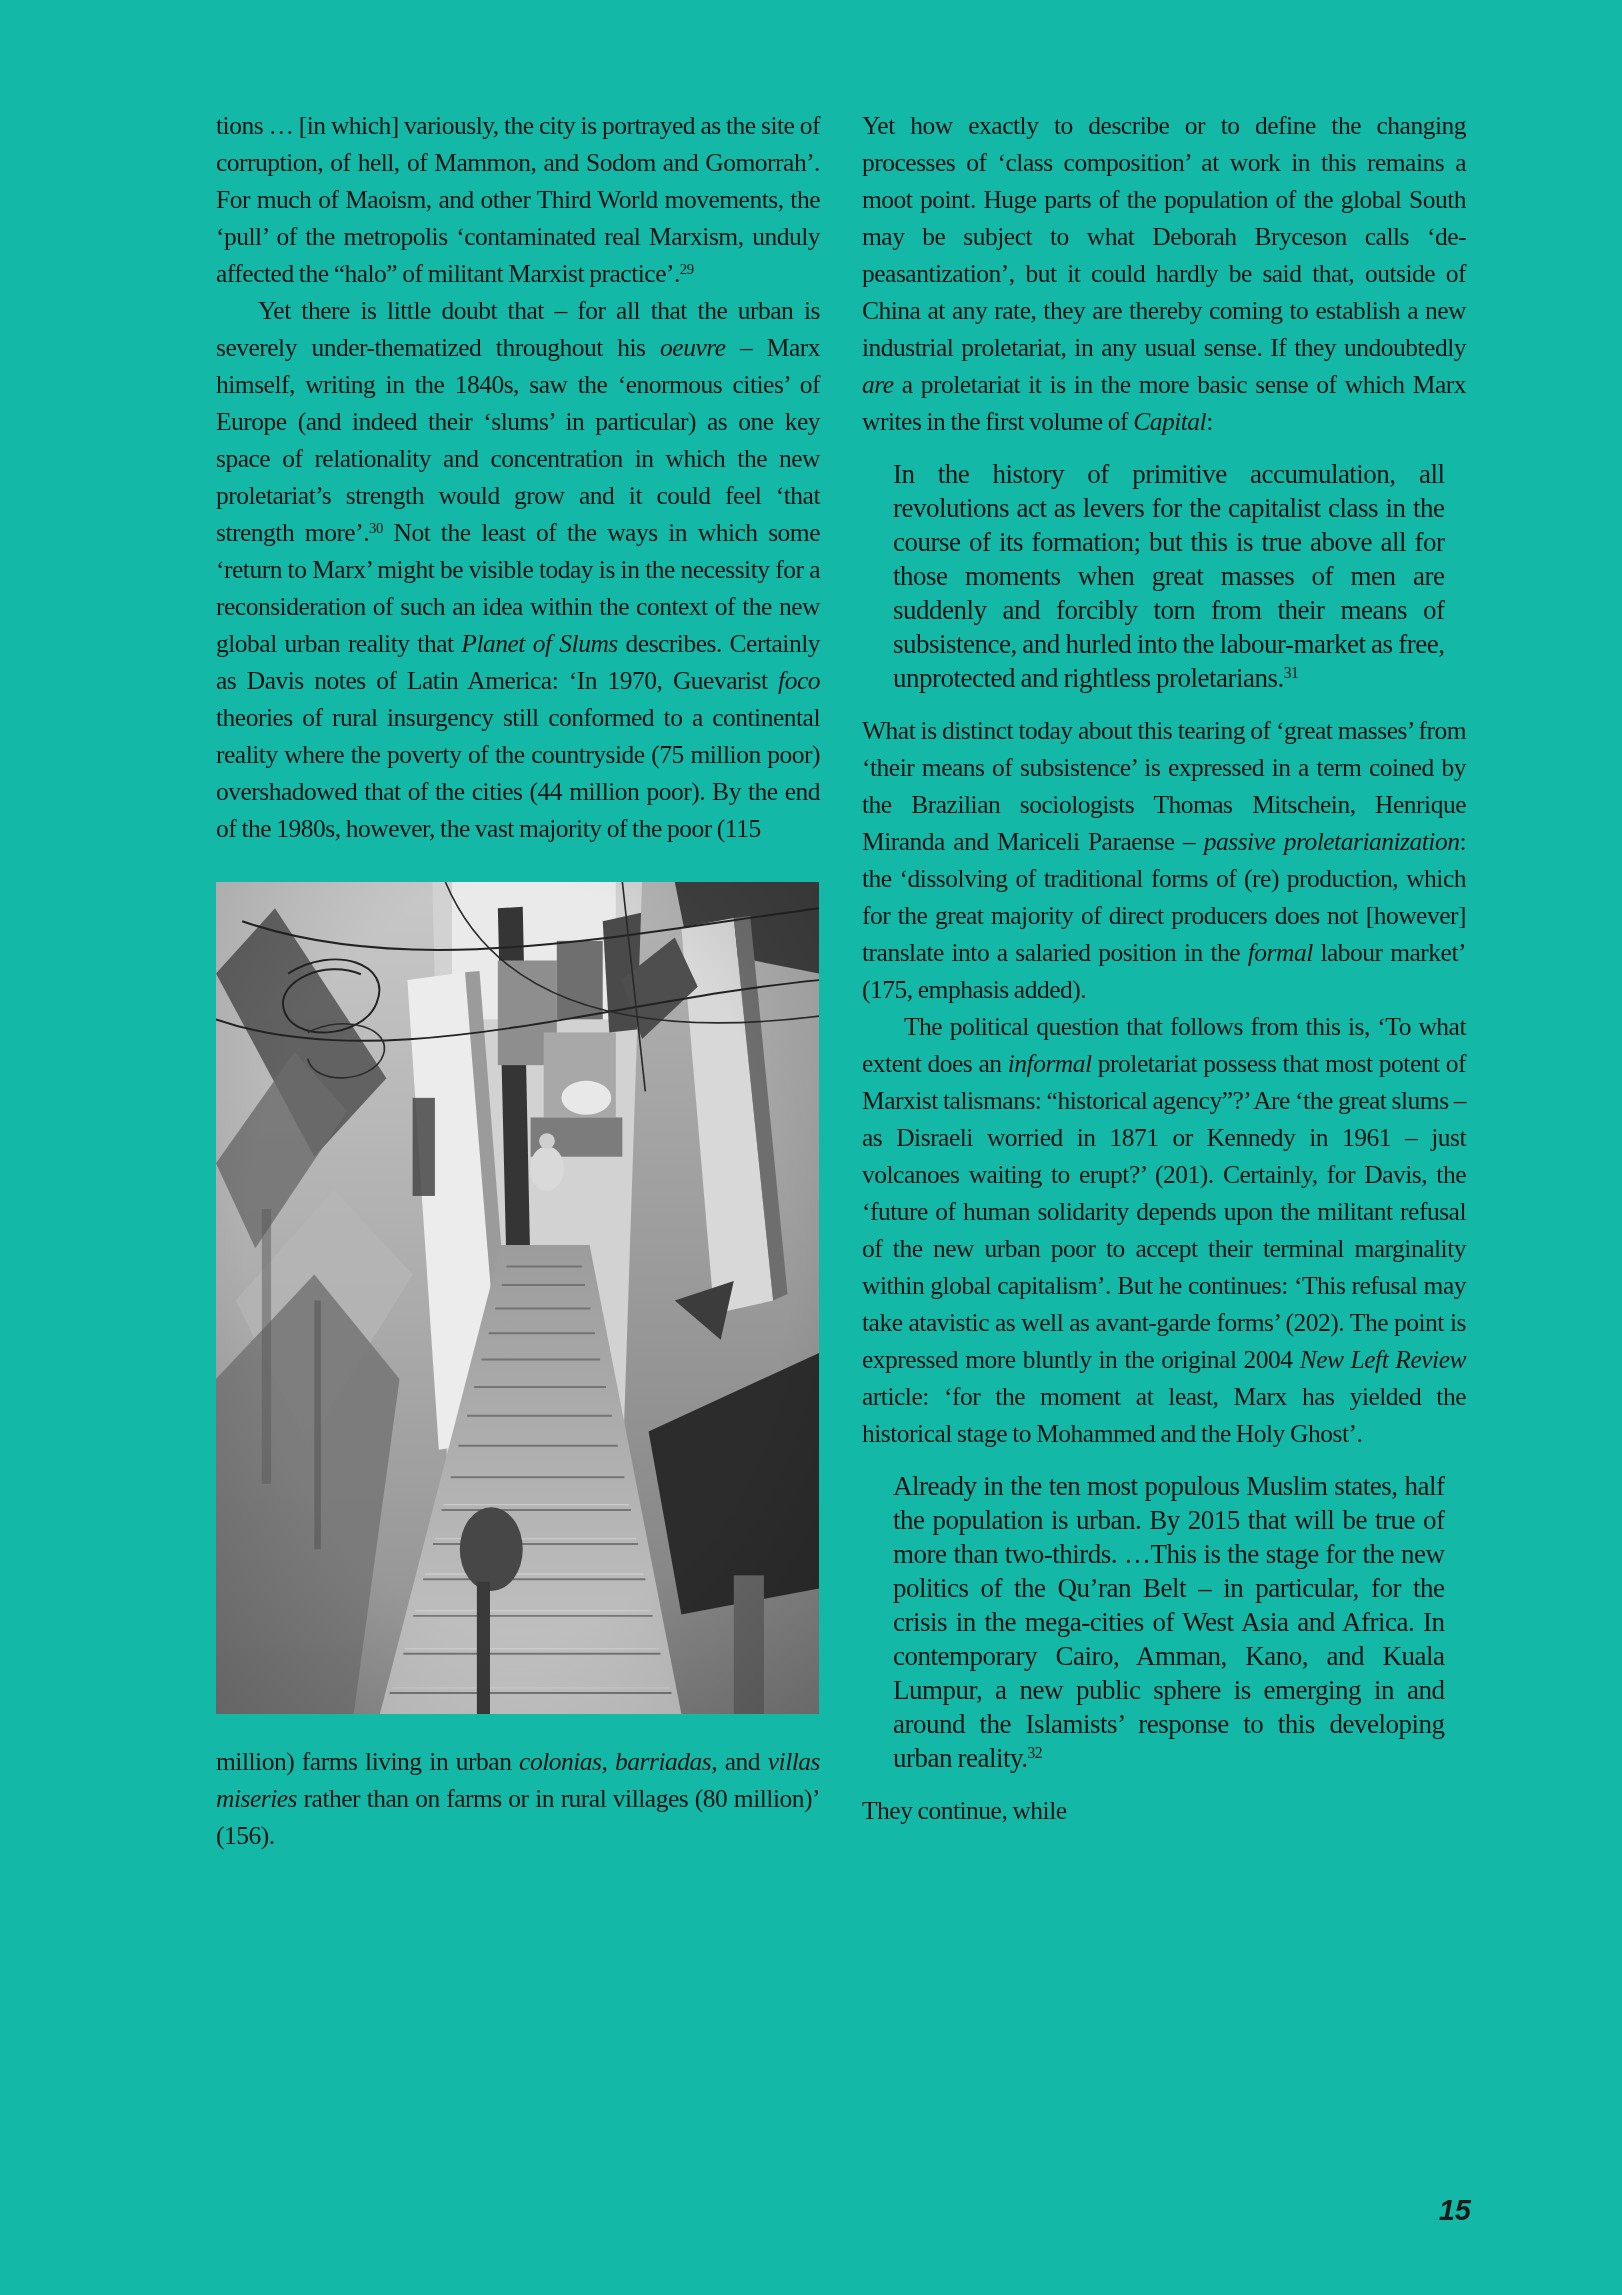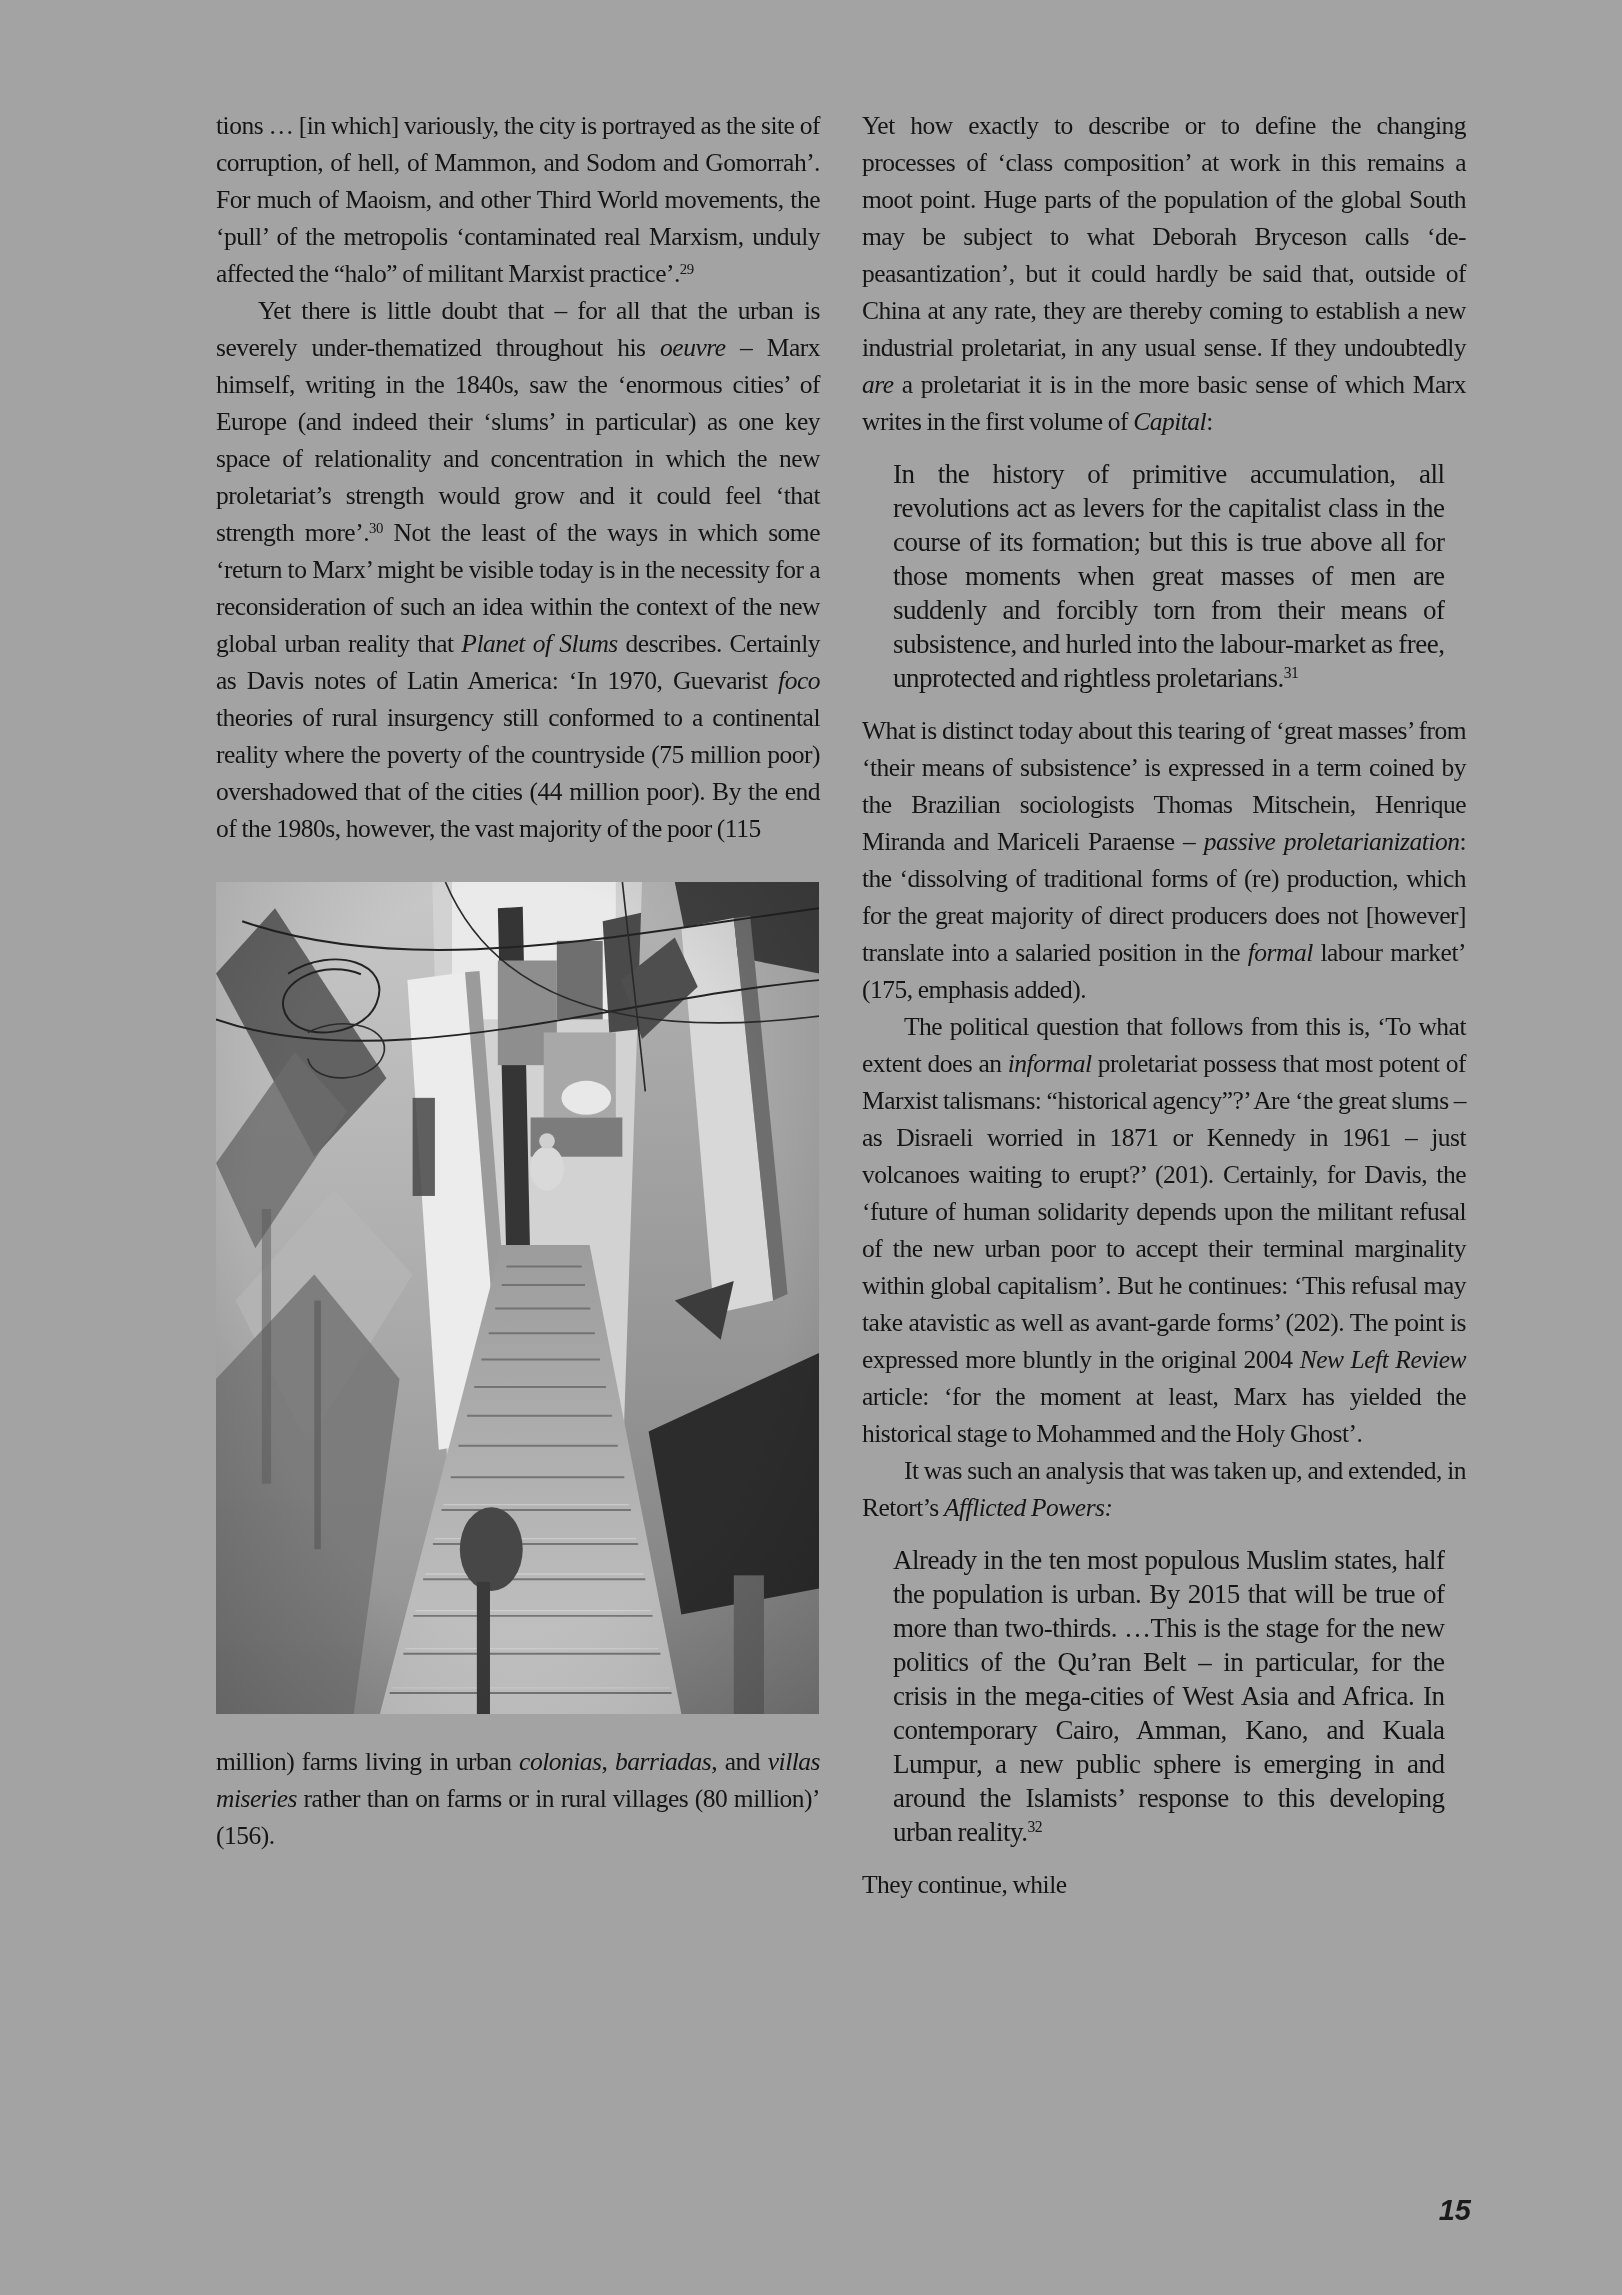--- a/index.html
+++ b/index.html
@@ -1,20 +1,20 @@
 <!DOCTYPE html>
 <html lang="en" style="font-size:10.5px"><head>
 <meta charset="utf-8">
 <style>
   html,body { margin:0; padding:0; background:#e8e8e8; }
   .page {
     position:relative;
     width:1623px; height:2295px;
     margin:0 auto;
-    background:#a3a3a3;
+    background:#14b8a6;
     font-family:"Liberation Serif", serif;
     color:#151515;
     overflow:hidden;
   }
   .col {
     position:absolute;
     top:107px;
     width:604px;
     text-align:justify;
     font-size:25.5px;
@@ -142,19 +142,18 @@
       <rect x="0" y="0" width="920" height="1272" fill="url(#gVig)"></rect>
     </svg>
   </figure>
       <p class="para"><span>million) farms living in urban </span><em>colonias</em><span>, </span><em>barriadas</em><span>, and </span><em>villas miseries</em><span> rather than on farms or in rural villages (80 million)’ (156).</span></p>
     </div>
   <div class="col col-right">
       <p class="para"><span>Yet how exactly to describe or to define the changing processes of ‘class composition’ at work in this remains a moot point. Huge parts of the population of the global South may be subject to what Deborah Bryceson calls ‘de-peasantization’, but it could hardly be said that, outside of China at any rate, they are thereby coming to establish a new industrial proletariat, in any usual sense. If they undoubtedly </span><em>are</em><span> a proletariat it is in the more basic sense of which Marx writes in the first volume of </span><em>Capital</em><span>:</span></p>
       <blockquote class="quote"><span>In the history of primitive accumulation, all revolutions act as levers for the capitalist class in the course of its formation; but this is true above all for those moments when great masses of men are suddenly and forcibly torn from their means of subsistence, and hurled into the labour-market as free, unprotected and rightless proletarians.</span><sup>31</sup></blockquote>
       <p class="para"><span>What is distinct today about this tearing of ‘great masses’ from ‘their means of subsistence’ is expressed in a term coined by the Brazilian sociologists Thomas Mitschein, Henrique Miranda and Mariceli Paraense – </span><em>passive proletarianization</em><span>: the ‘dissolving of traditional forms of (re) production, which for the great majority of direct producers does not [however] translate into a salaried position in the </span><em>formal</em><span> labour market’ (175, emphasis added).</span></p>
       <p class="para indent"><span>The political question that follows from this is, ‘To what extent does an </span><em>informal</em><span> proletariat possess that most potent of Marxist talismans: “historical agency”?’ Are ‘the great slums – as Disraeli worried in 1871 or Kennedy in 1961 – just volcanoes waiting to erupt?’ (201). Certainly, for Davis, the ‘future of human solidarity depends upon the militant refusal of the new urban poor to accept their terminal marginality within global capitalism’. But he continues: ‘This refusal may take atavistic as well as avant-garde forms’ (202). The point is expressed more bluntly in the original 2004 </span><em>New Left Review</em><span> article: ‘for the moment at least, Marx has yielded the historical stage to Mohammed and the Holy Ghost’.</span></p>
-      <p class="para indent"><span>It was such an analysis that was taken up, and extended, in Retort’s </span><em>Afflicted Powers:</em></p>
       <blockquote class="quote"><span>Already in the ten most populous Muslim states, half the population is urban. By 2015 that will be true of more than two-thirds. …This is the stage for the new politics of the Qu’ran Belt – in particular, for the crisis in the mega-cities of West Asia and Africa. In contemporary Cairo, Amman, Kano, and Kuala Lumpur, a new public sphere is emerging in and around the Islamists’ response to this developing urban reality.</span><sup>32</sup></blockquote>
       <p class="para"><span>They continue, while</span></p>
     </div>
   <div class="page-number">15</div>
 </div>
 
 
 </body></html>

